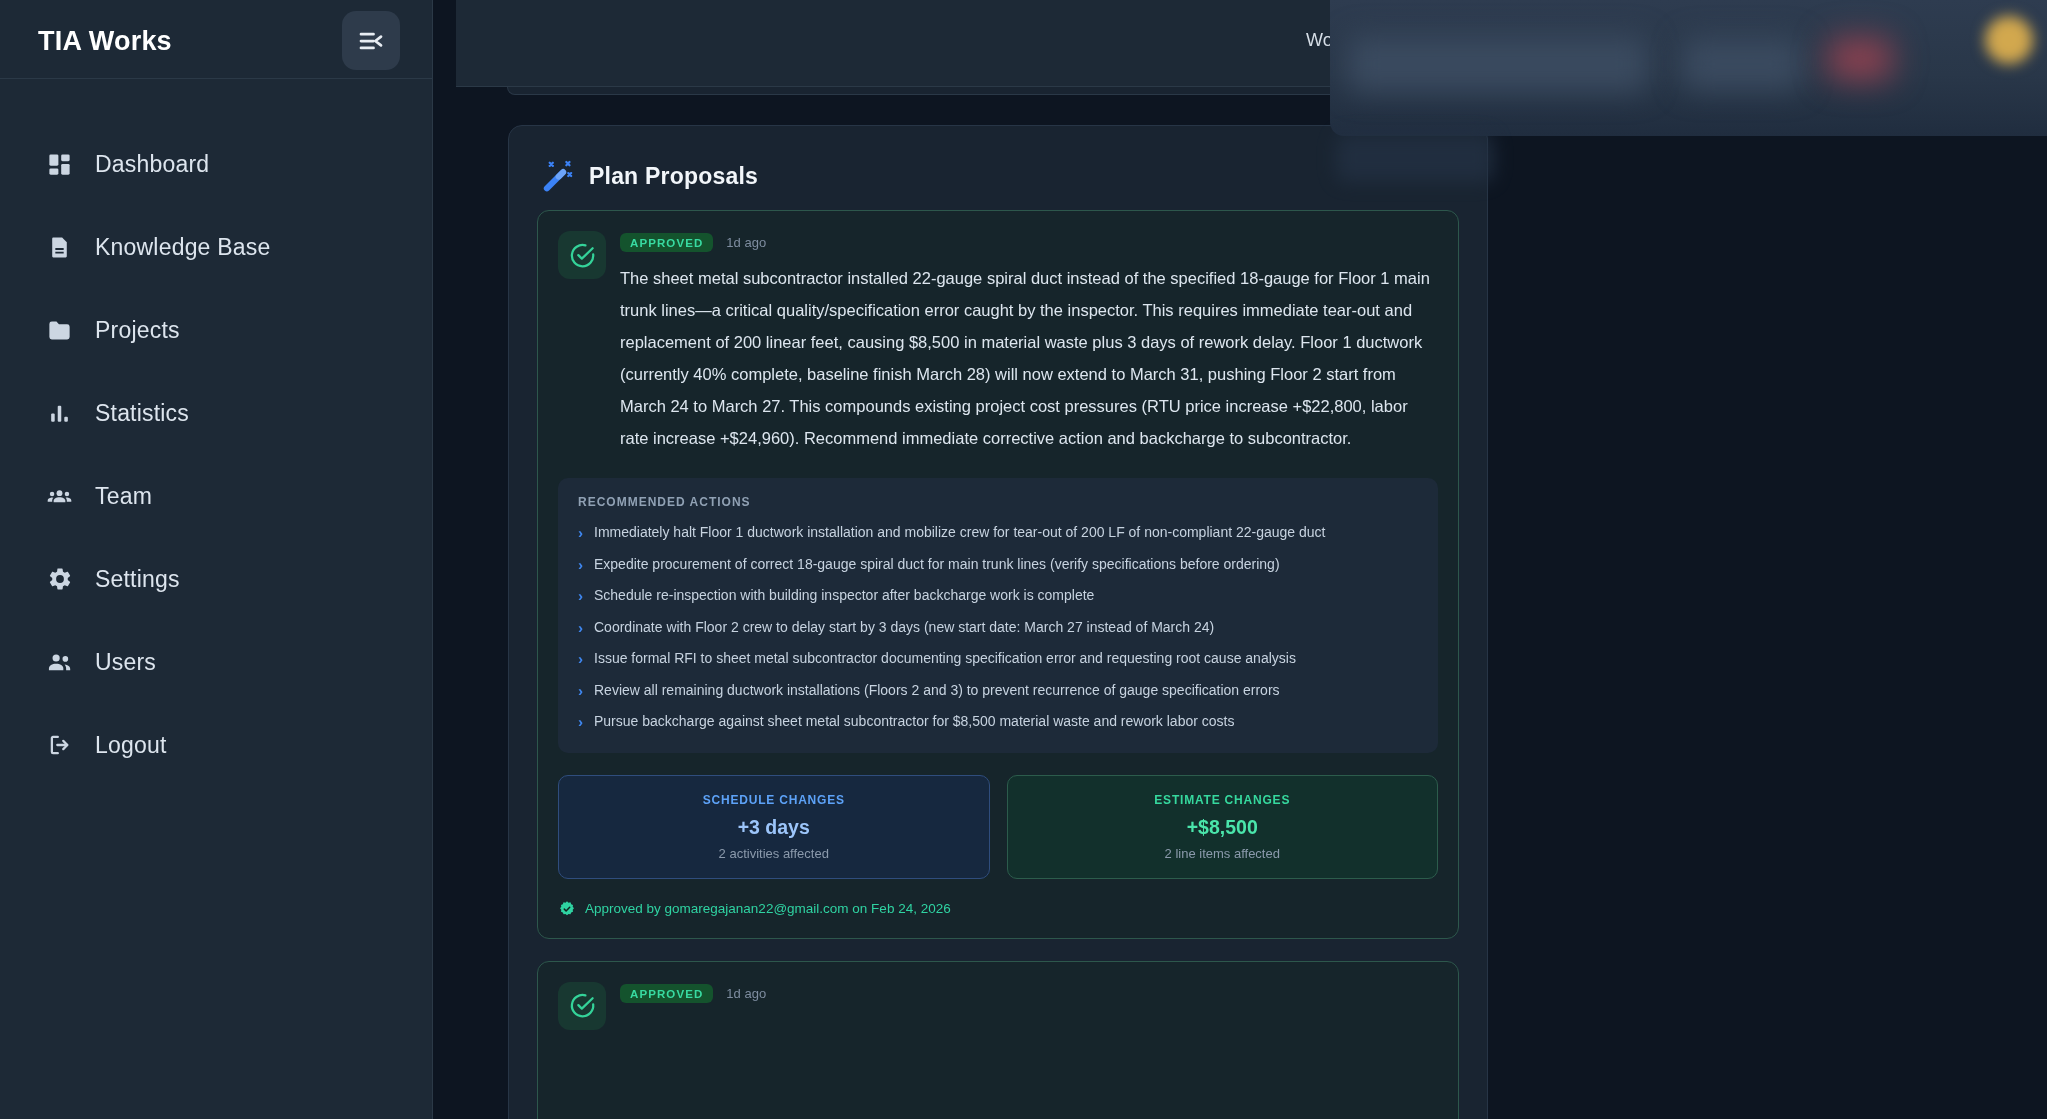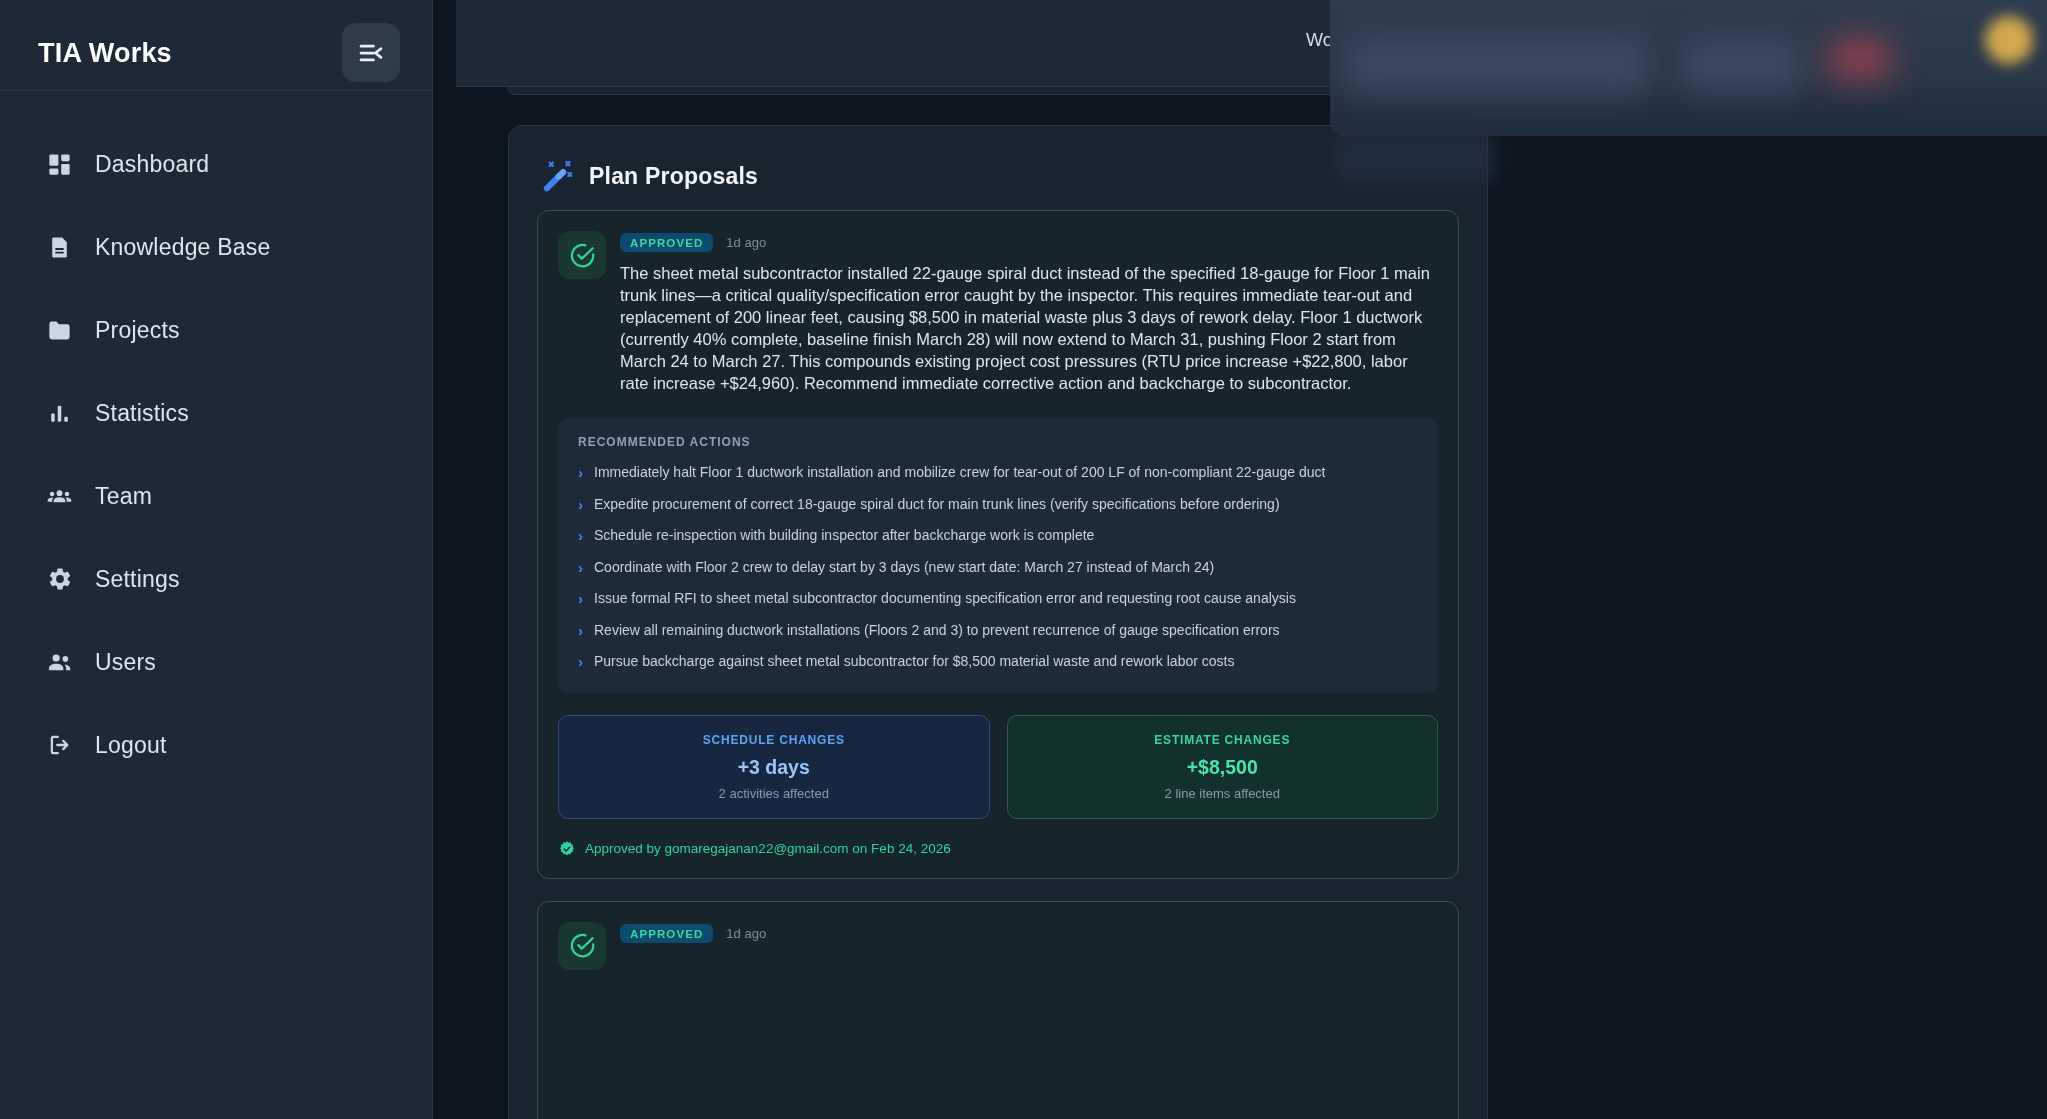--- a/index.html
+++ b/index.html
@@ -8,21 +8,21 @@
     position:relative;width:2047px;height:1119px;overflow:hidden;
     background:#0d1521;font-family:"Liberation Sans",sans-serif;
     -webkit-font-smoothing:antialiased;
   }
   
   .sidebar{
     position:absolute;left:0;top:0;width:433px;height:1119px;
     background:#1d2936;border-right:1px solid #2b3947;z-index:2;
   }
   .sidebar-header{
-    position:relative;height:79px;border-bottom:1px solid #2b3947;margin-top:12px;
+    position:relative;height:79px;border-bottom:1px solid #2b3947;
   }
   .app-title{
     position:absolute;left:38px;top:26px;color:#ffffff;
     font-size:27px;font-weight:700;letter-spacing:.2px;
   }
   .collapse-btn{
     position:absolute;left:342px;top:11px;width:58px;height:59px;
     background:#2e3b4b;border:none;border-radius:14px;cursor:pointer;
     display:flex;align-items:center;justify-content:center;
   }
@@ -73,25 +73,25 @@
     padding:20px;margin-bottom:22px;
   }
   .card-top{display:flex;align-items:flex-start;}
   .status-ic{
     width:48px;height:48px;flex:0 0 48px;border-radius:12px;background:#183831;
     display:flex;align-items:center;justify-content:center;
   }
   .card-body{flex:1;margin-left:14px;min-width:0;}
   .meta-row{display:flex;align-items:center;gap:13px;margin:2px 0 10px;}
   .badge{
-    display:inline-block;background:#0c4a6e;color:#38dba1;border-radius:6px;
+    display:inline-block;background:#14532d;color:#38dba1;border-radius:6px;
     padding:4px 10px 3px;font-size:11.5px;font-weight:700;letter-spacing:1.1px;
   }
   .time-ago{color:#7e8da0;font-size:13px;}
-  .card-para{color:#dde6ef;font-size:16.5px;line-height:22px;max-width:815px;margin:0;}
+  .card-para{color:#dde6ef;font-size:16.5px;line-height:32px;max-width:815px;margin:0;}
   .rec-box{margin-top:24px;background:#1d2a39;border-radius:10px;padding:17px 20px 10px;}
   .rec-title{color:#90a1b4;font-size:12px;font-weight:700;letter-spacing:1px;margin:0 0 13px;}
   .rec-list{list-style:none;margin:0;padding:0;}
   .rec-list li{display:flex;gap:11px;margin-bottom:10px;color:#c7d3e0;font-size:14px;line-height:21.5px;}
   .chev{color:#3f87f0;font-weight:700;font-size:15px;line-height:21.5px;flex:0 0 auto;}
   .stats-row{display:flex;gap:17px;margin-top:22px;}
   .stat-box{flex:1;border-radius:10px;padding:17px 12px;text-align:center;}
   .stat-box.blue{background:#16283f;border:1px solid #2f4d7d;}
   .stat-box.green{background:#12302c;border:1px solid #2c5c4c;}
   .stat-label{font-size:12px;font-weight:700;letter-spacing:.8px;}

